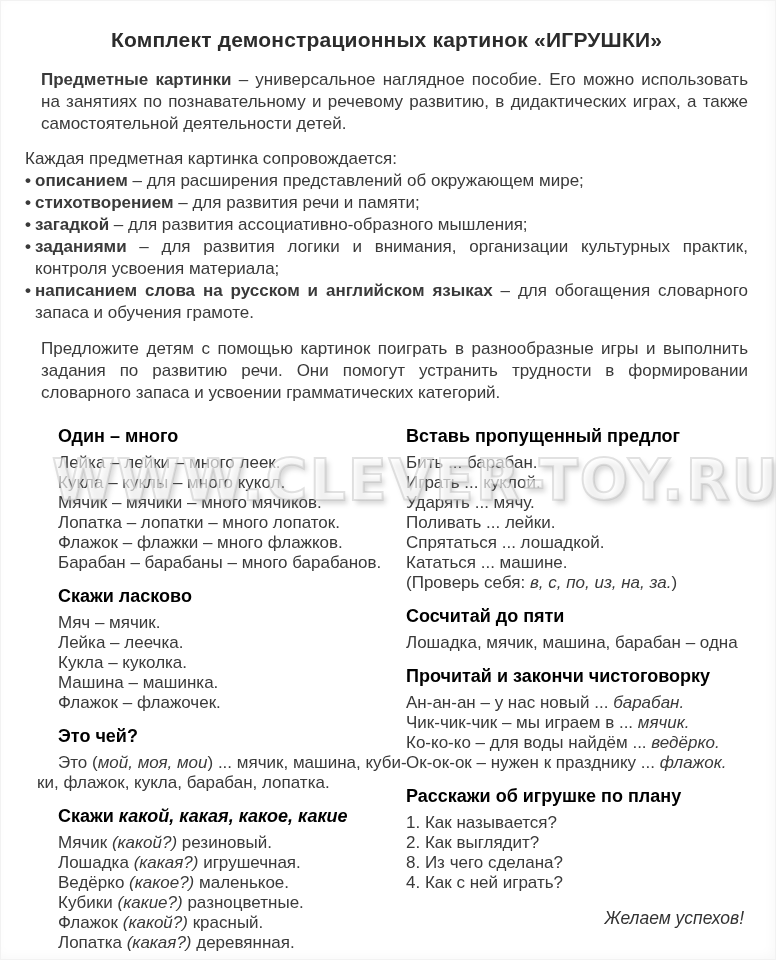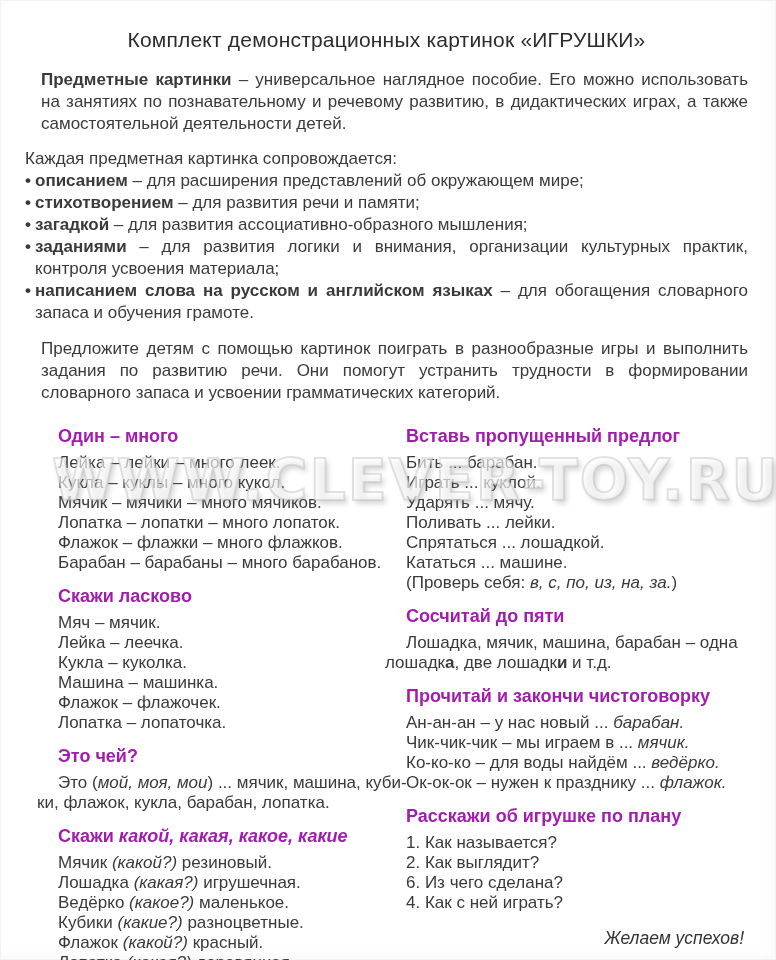--- a/index.html
+++ b/index.html
@@ -9,21 +9,21 @@
     background:#ffffff;
     box-shadow:inset 0 0 0 1px #f2f2f2, inset -3px -3px 12px rgba(0,0,0,0.03);
     font-family:"Liberation Sans","DejaVu Sans",sans-serif;
     color:#3a3a3a;
     overflow:hidden;
   }
   .content{padding:20px 28px 0 25px;}
   .title{
     text-align:center;
     font-size:21px;
-    font-weight:normal;
+    font-weight:bold;
     color:#2c2c2c;
     margin:8px 0 17px 0;
     letter-spacing:.2px;
   }
   .para{
     font-size:17px;
     line-height:22px;
     text-align:justify;
     margin:0 0 13px 16px;
   }
@@ -49,21 +49,21 @@
   .cols{
     display:flex;
     padding:6px 14px 0 37px;
   }
   .col-left{width:348px;flex:0 0 348px;}
   .col-right{flex:1;min-width:0;}
   section{margin:0;}
   .h{
     font-size:18px;
     font-weight:bold;
-    color:#a21caf;
+    color:#000000;
     line-height:22px;
     margin:12px 0 6px 21px;
   }
   section:first-child .h{margin-top:2px;}
   .line{
     font-size:17px;
     line-height:20px;
     margin-left:21px;
     white-space:nowrap;
   }
@@ -138,21 +138,20 @@
           </div>
       </section>
       <section>
         <h3 class="h"><span class="b">Скажи ласково</span></h3>
         <div>
             <div class="line"><span>Мяч – мячик.</span></div>
             <div class="line"><span>Лейка – леечка.</span></div>
             <div class="line"><span>Кукла – куколка.</span></div>
             <div class="line"><span>Машина – машинка.</span></div>
             <div class="line"><span>Флажок – флажочек.</span></div>
-            <div class="line"><span>Лопатка – лопаточка.</span></div>
           </div>
       </section>
       <section>
         <h3 class="h"><span class="b">Это чей?</span></h3>
         <div>
             <div class="line"><span>Это (</span><span class="i">мой, моя, мои</span><span>) ... мячик, машина, куби-</span></div>
             <div class="line out"><span>ки, флажок, кукла, барабан, лопатка.</span></div>
           </div>
       </section>
       <section>
@@ -178,38 +177,37 @@
             <div class="line"><span>Поливать ... лейки.</span></div>
             <div class="line"><span>Спрятаться ... лошадкой.</span></div>
             <div class="line"><span>Кататься ... машине.</span></div>
             <div class="line"><span>(Проверь себя: </span><span class="i">в, с, по, из, на, за.</span><span>)</span></div>
           </div>
       </section>
       <section>
         <h3 class="h"><span class="b">Сосчитай до пяти</span></h3>
         <div>
             <div class="line"><span>Лошадка, мячик, машина, барабан – одна</span></div>
-            <div class="line out"><span>лошадк</span><span class="b">а</span><span>, две лошадк</span><span class="b">и</span><span> и т.д.</span></div>
           </div>
       </section>
       <section>
         <h3 class="h"><span class="b">Прочитай и закончи чистоговорку</span></h3>
         <div>
             <div class="line"><span>Ан-ан-ан – у нас новый ... </span><span class="i">барабан.</span></div>
             <div class="line"><span>Чик-чик-чик – мы играем в ... </span><span class="i">мячик.</span></div>
             <div class="line"><span>Ко-ко-ко – для воды найдём ... </span><span class="i">ведёрко.</span></div>
             <div class="line"><span>Ок-ок-ок – нужен к празднику ... </span><span class="i">флажок.</span></div>
           </div>
       </section>
       <section>
         <h3 class="h"><span class="b">Расскажи об игрушке по плану</span></h3>
         <div>
             <div class="line"><span>1. Как называется?</span></div>
             <div class="line"><span>2. Как выглядит?</span></div>
-            <div class="line"><span>6. Из чего сделана?</span></div>
+            <div class="line"><span>8. Из чего сделана?</span></div>
             <div class="line"><span>4. Как с ней играть?</span></div>
           </div>
       </section>
       <div class="closing">Желаем успехов!</div>
     </div>
 
   </div>
 
 </div>
 

